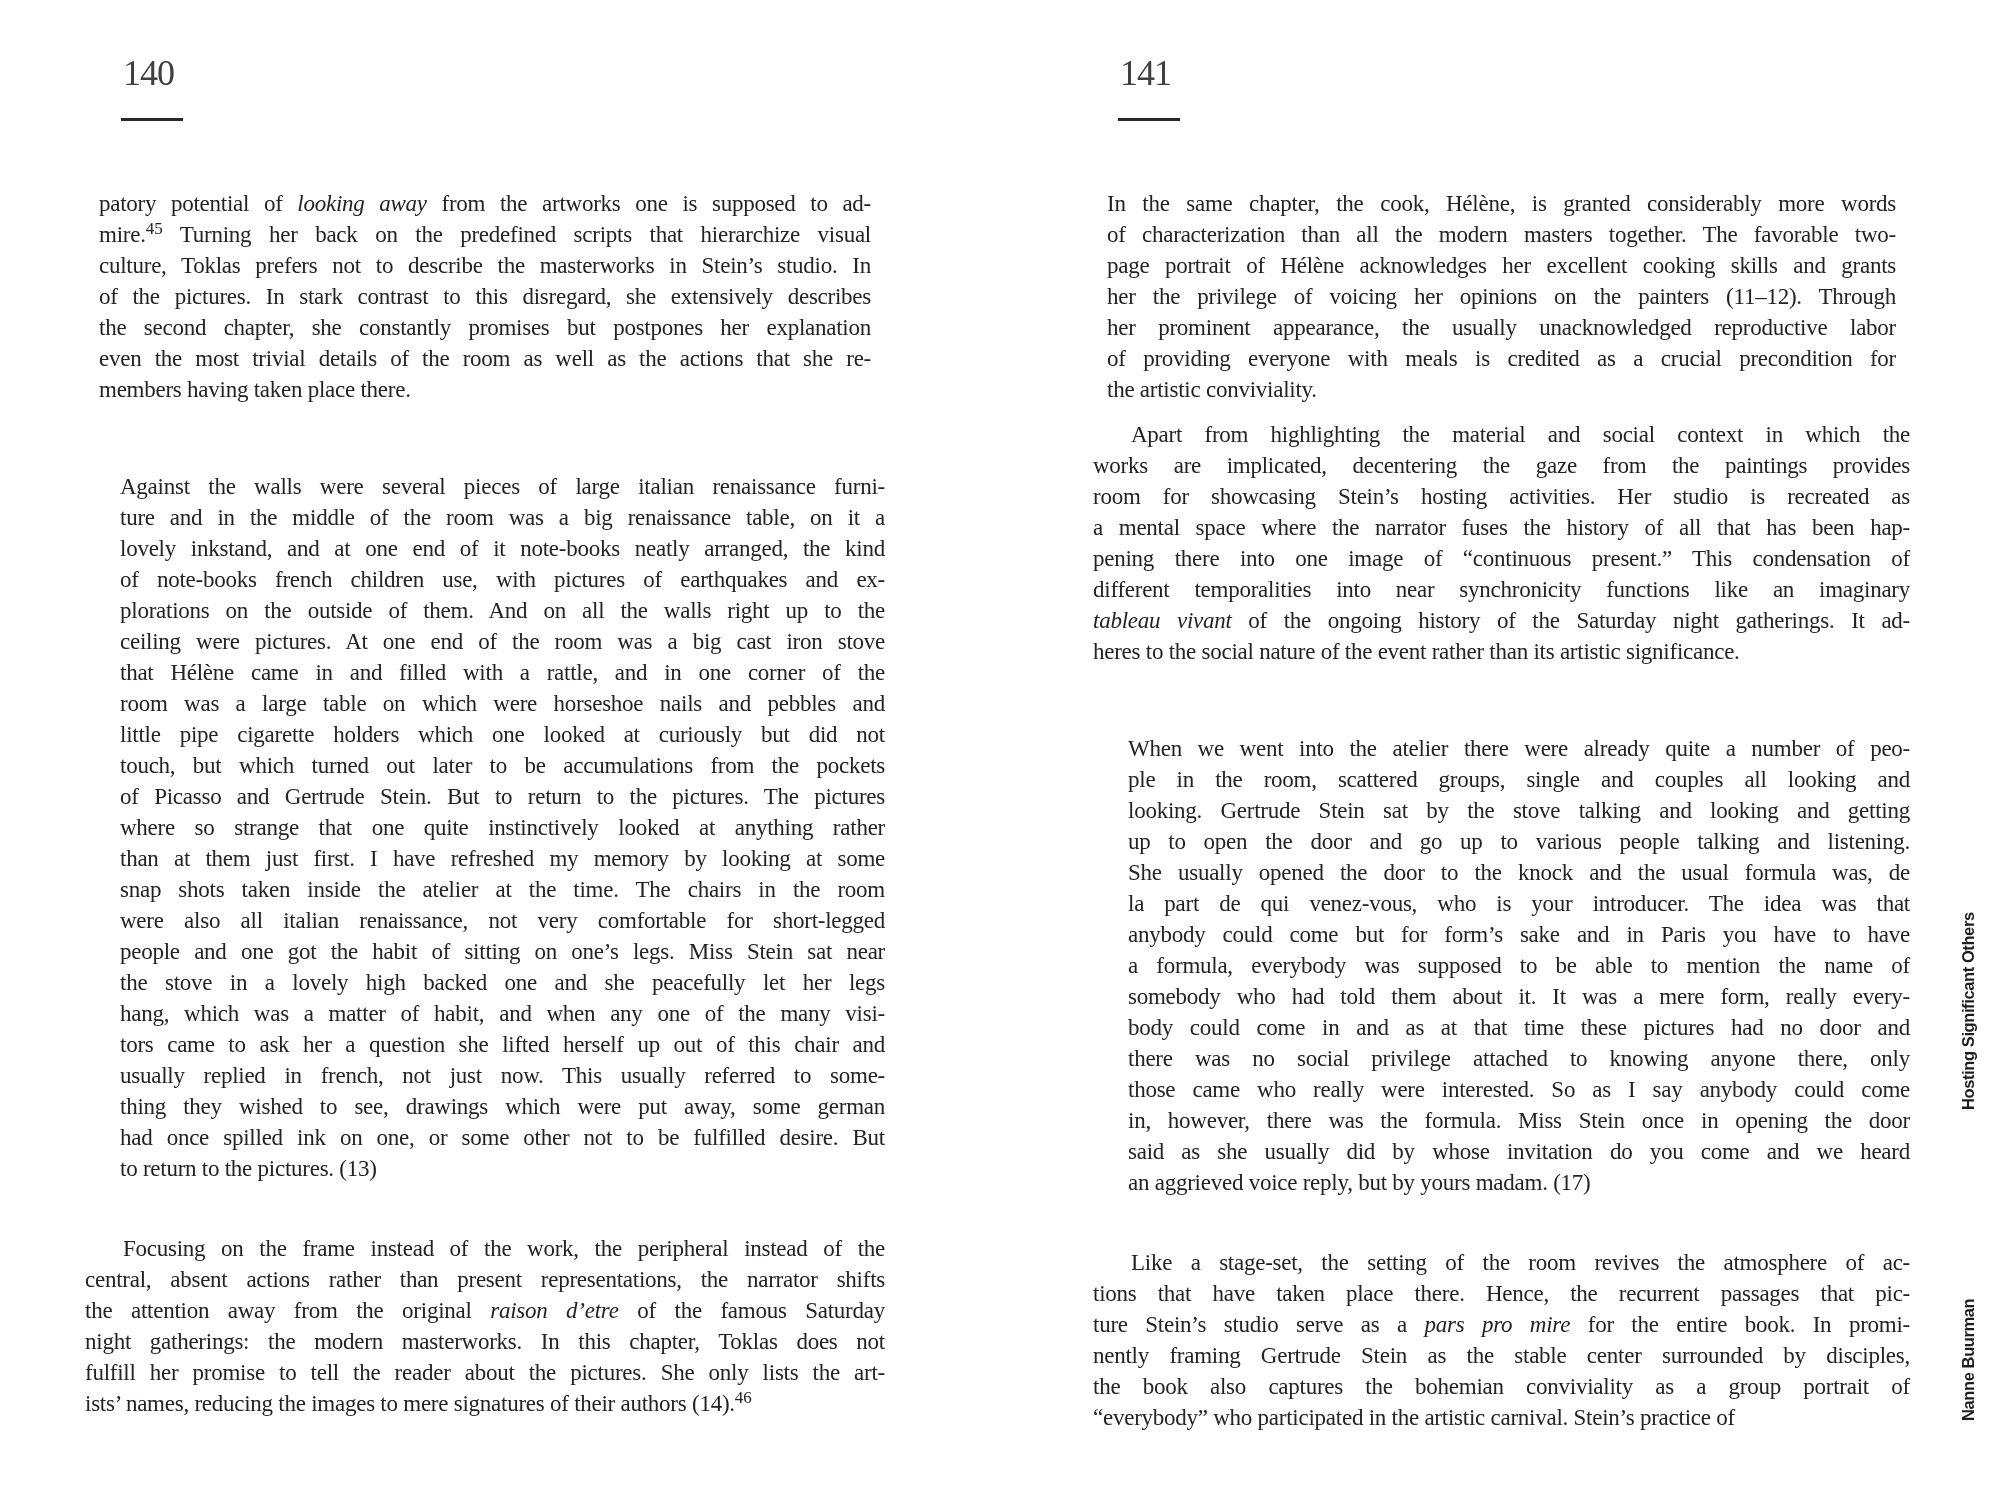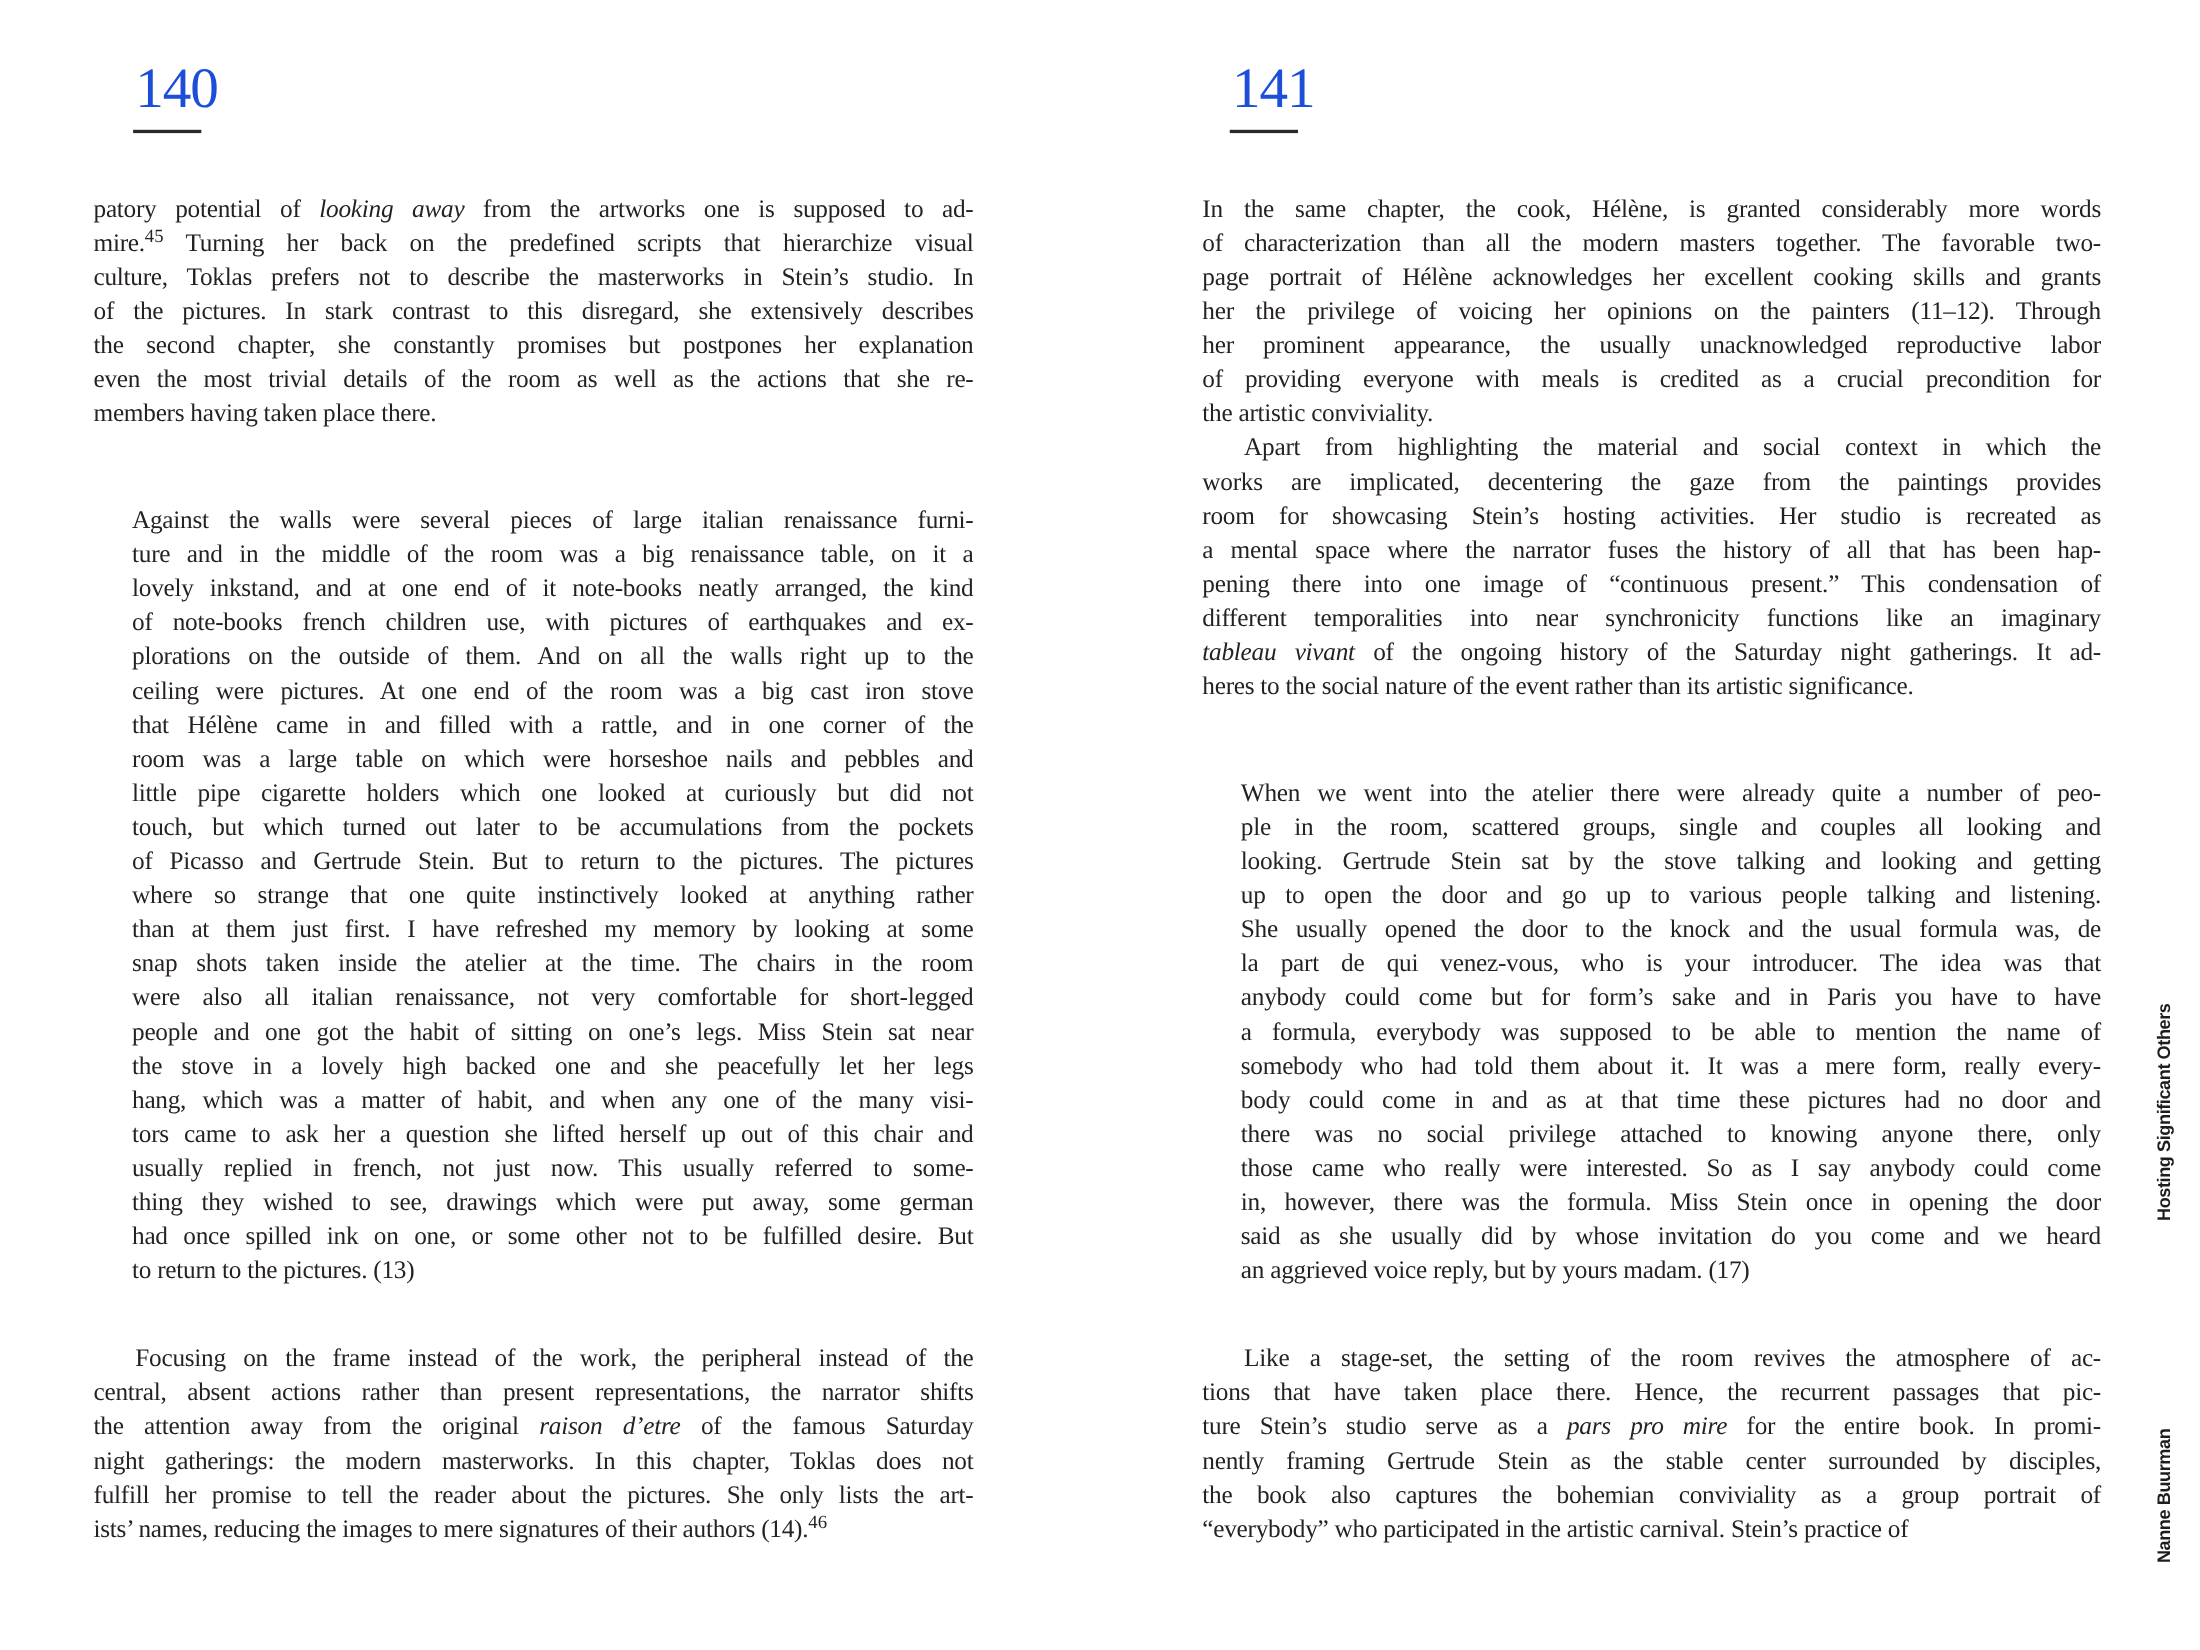--- a/index.html
+++ b/index.html
@@ -5,38 +5,38 @@
   html,body{margin:0;padding:0;}
   body{
     width:2000px;height:1500px;position:relative;background:#ffffff;
     font-family:"Liberation Serif", serif;color:#262122;overflow:hidden;
   }
   .page{position:absolute;top:0;height:1500px;}
   .page-left{left:85px;width:800px;}
   .page-right{left:1093px;width:817px;}
 
   .page-number{
-    position:absolute;top:55px;font-size:52px;line-height:1;
-    letter-spacing:-1px;color:#1d4ed8;
+    position:absolute;top:55px;font-size:36px;line-height:1;
+    letter-spacing:-1px;color:#404040;
   }
   .page-left .page-number{left:38px;}
   .page-right .page-number{left:27px;}
   .page-number-rule{
     position:absolute;top:118px;width:62px;height:3px;background:#2b2726;
   }
   .page-left .page-number-rule{left:36px;}
   .page-right .page-number-rule{left:25px;}
 
   .body-text{
     position:absolute;top:174px;left:0;right:0;
     font-size:23px;line-height:31px;letter-spacing:-0.25px;
     color:#262122;
   }
   .tblock{margin:0;}
-  .b-open{margin:0;}
+  .b-open{margin:14px;}
   .b-cont{margin:0;}
   .b-quote{margin-top:66px;margin-left:35px;}
   .b-close{margin-top:49px;}
 
   .line{
     text-align:justify;
     text-align-last:justify;
     min-height:31px;
   }
   .line.last{text-align-last:left;}

